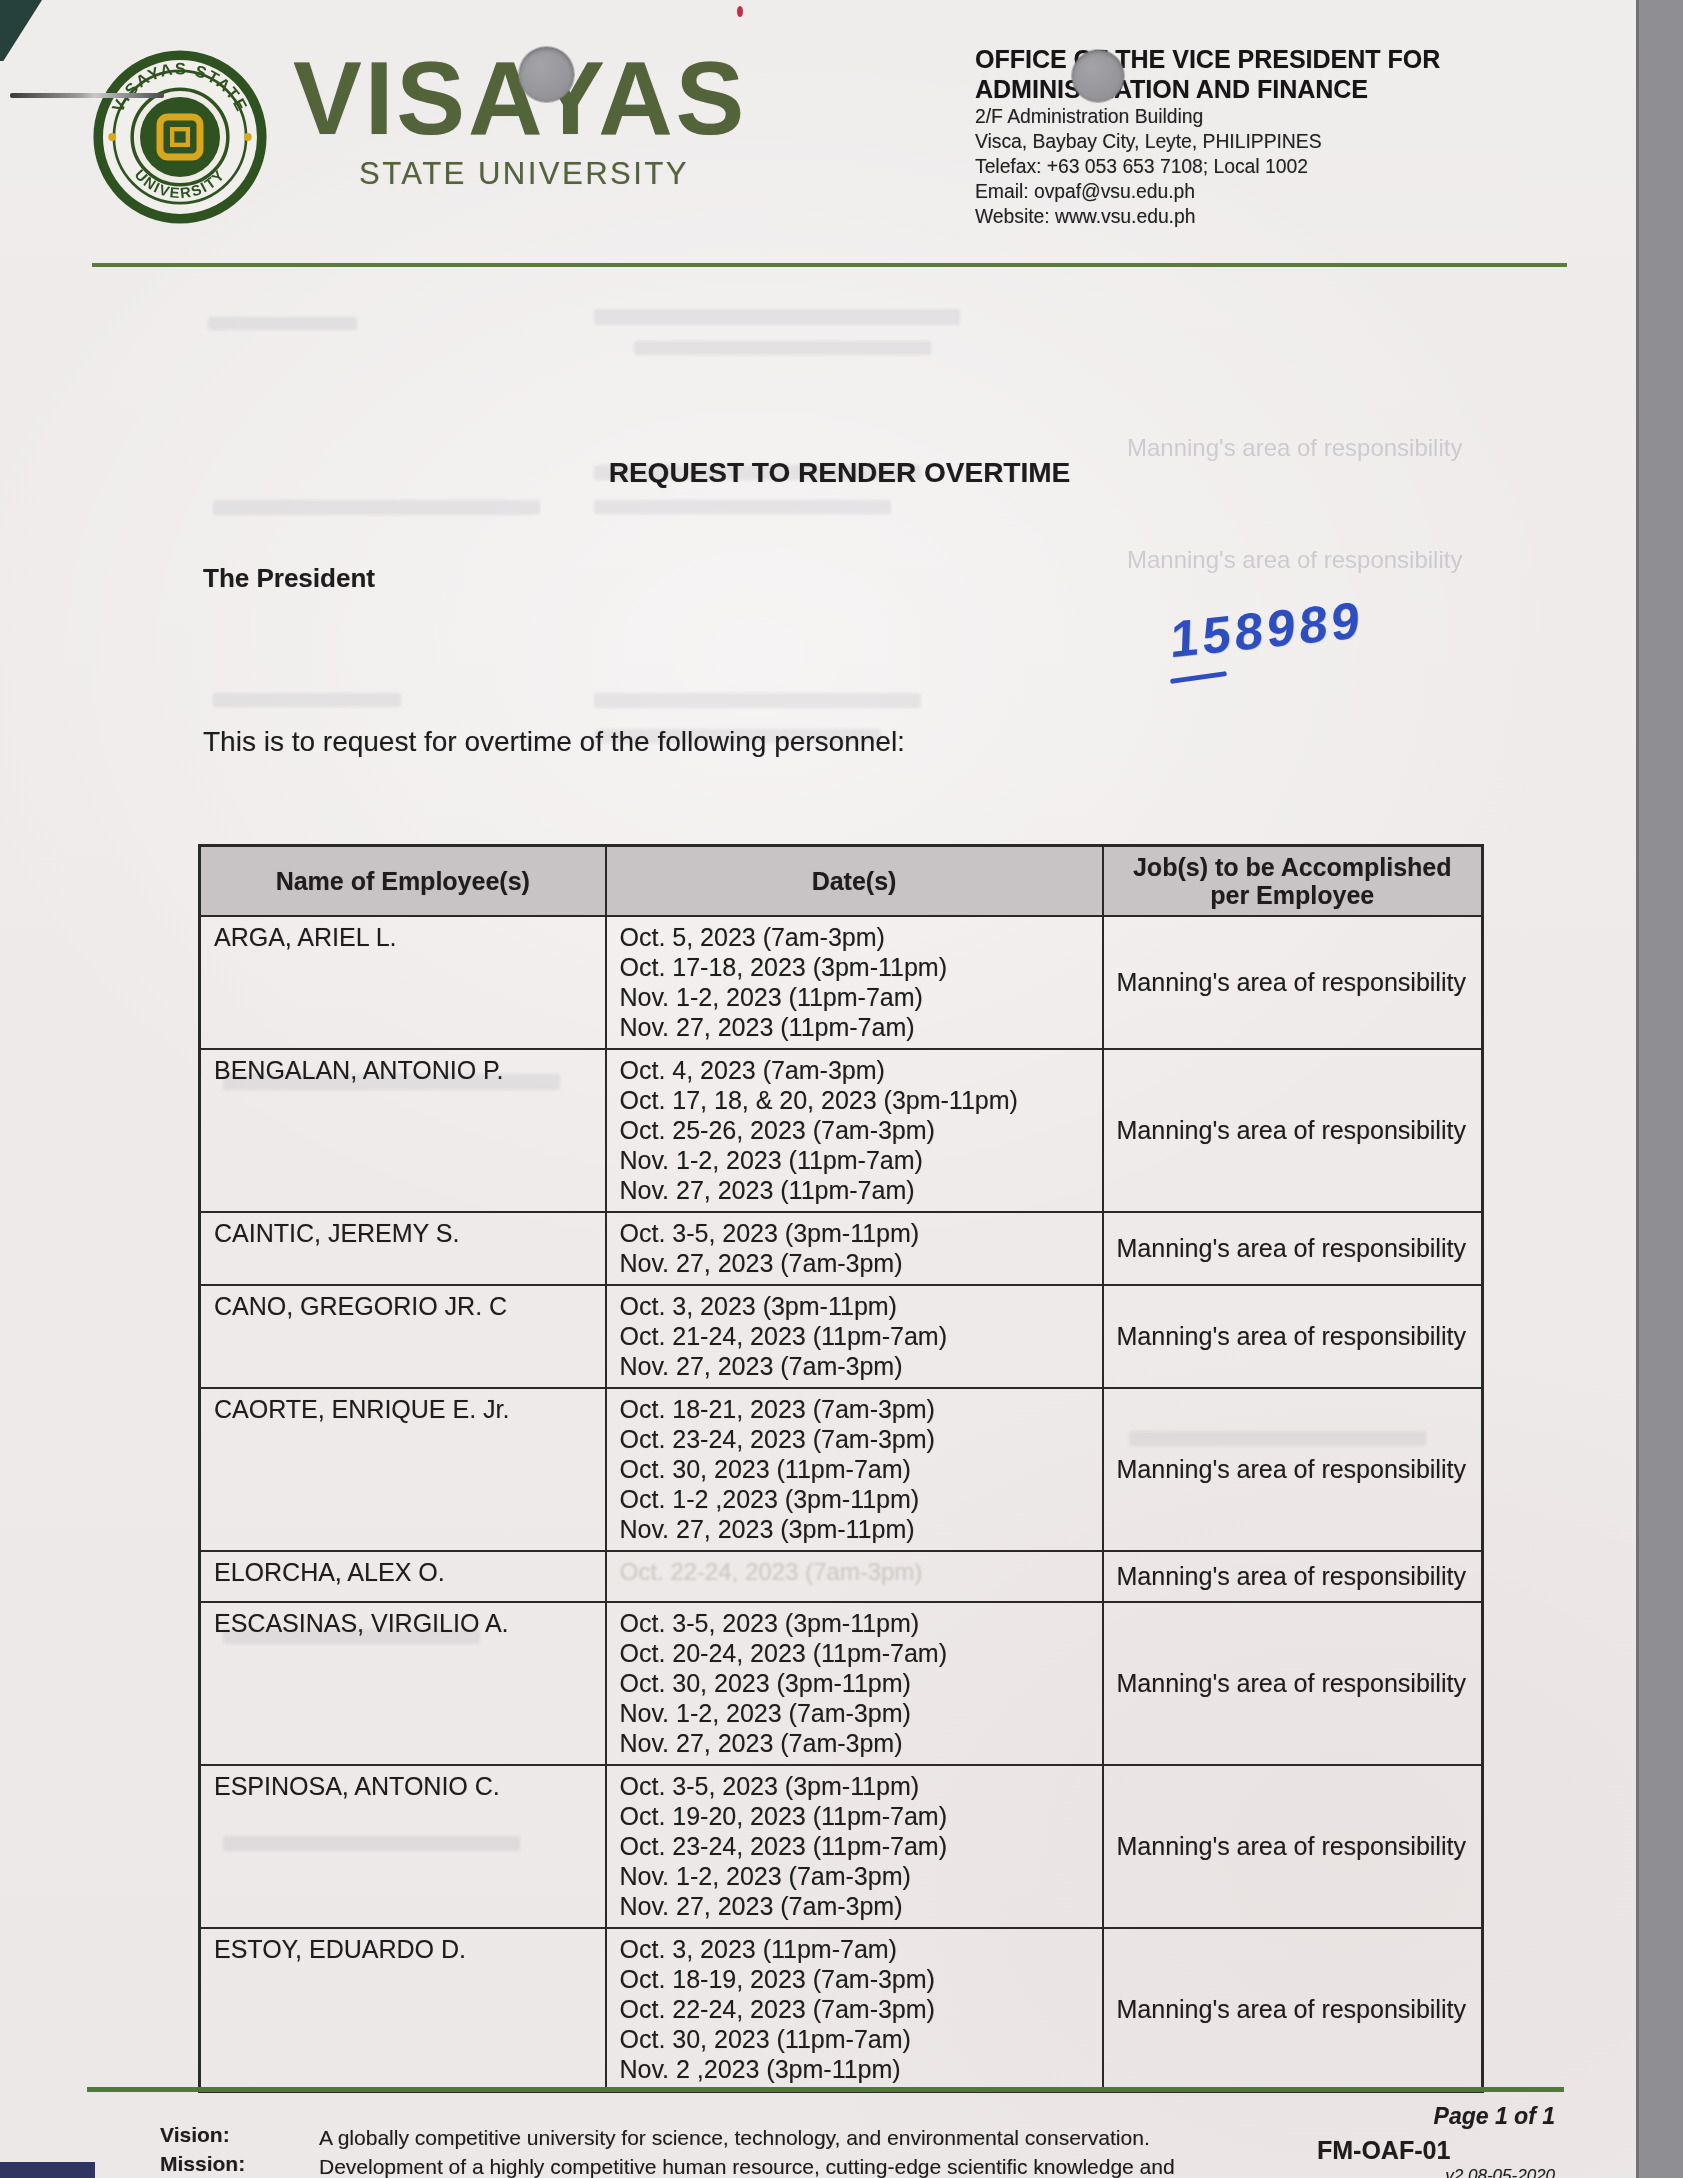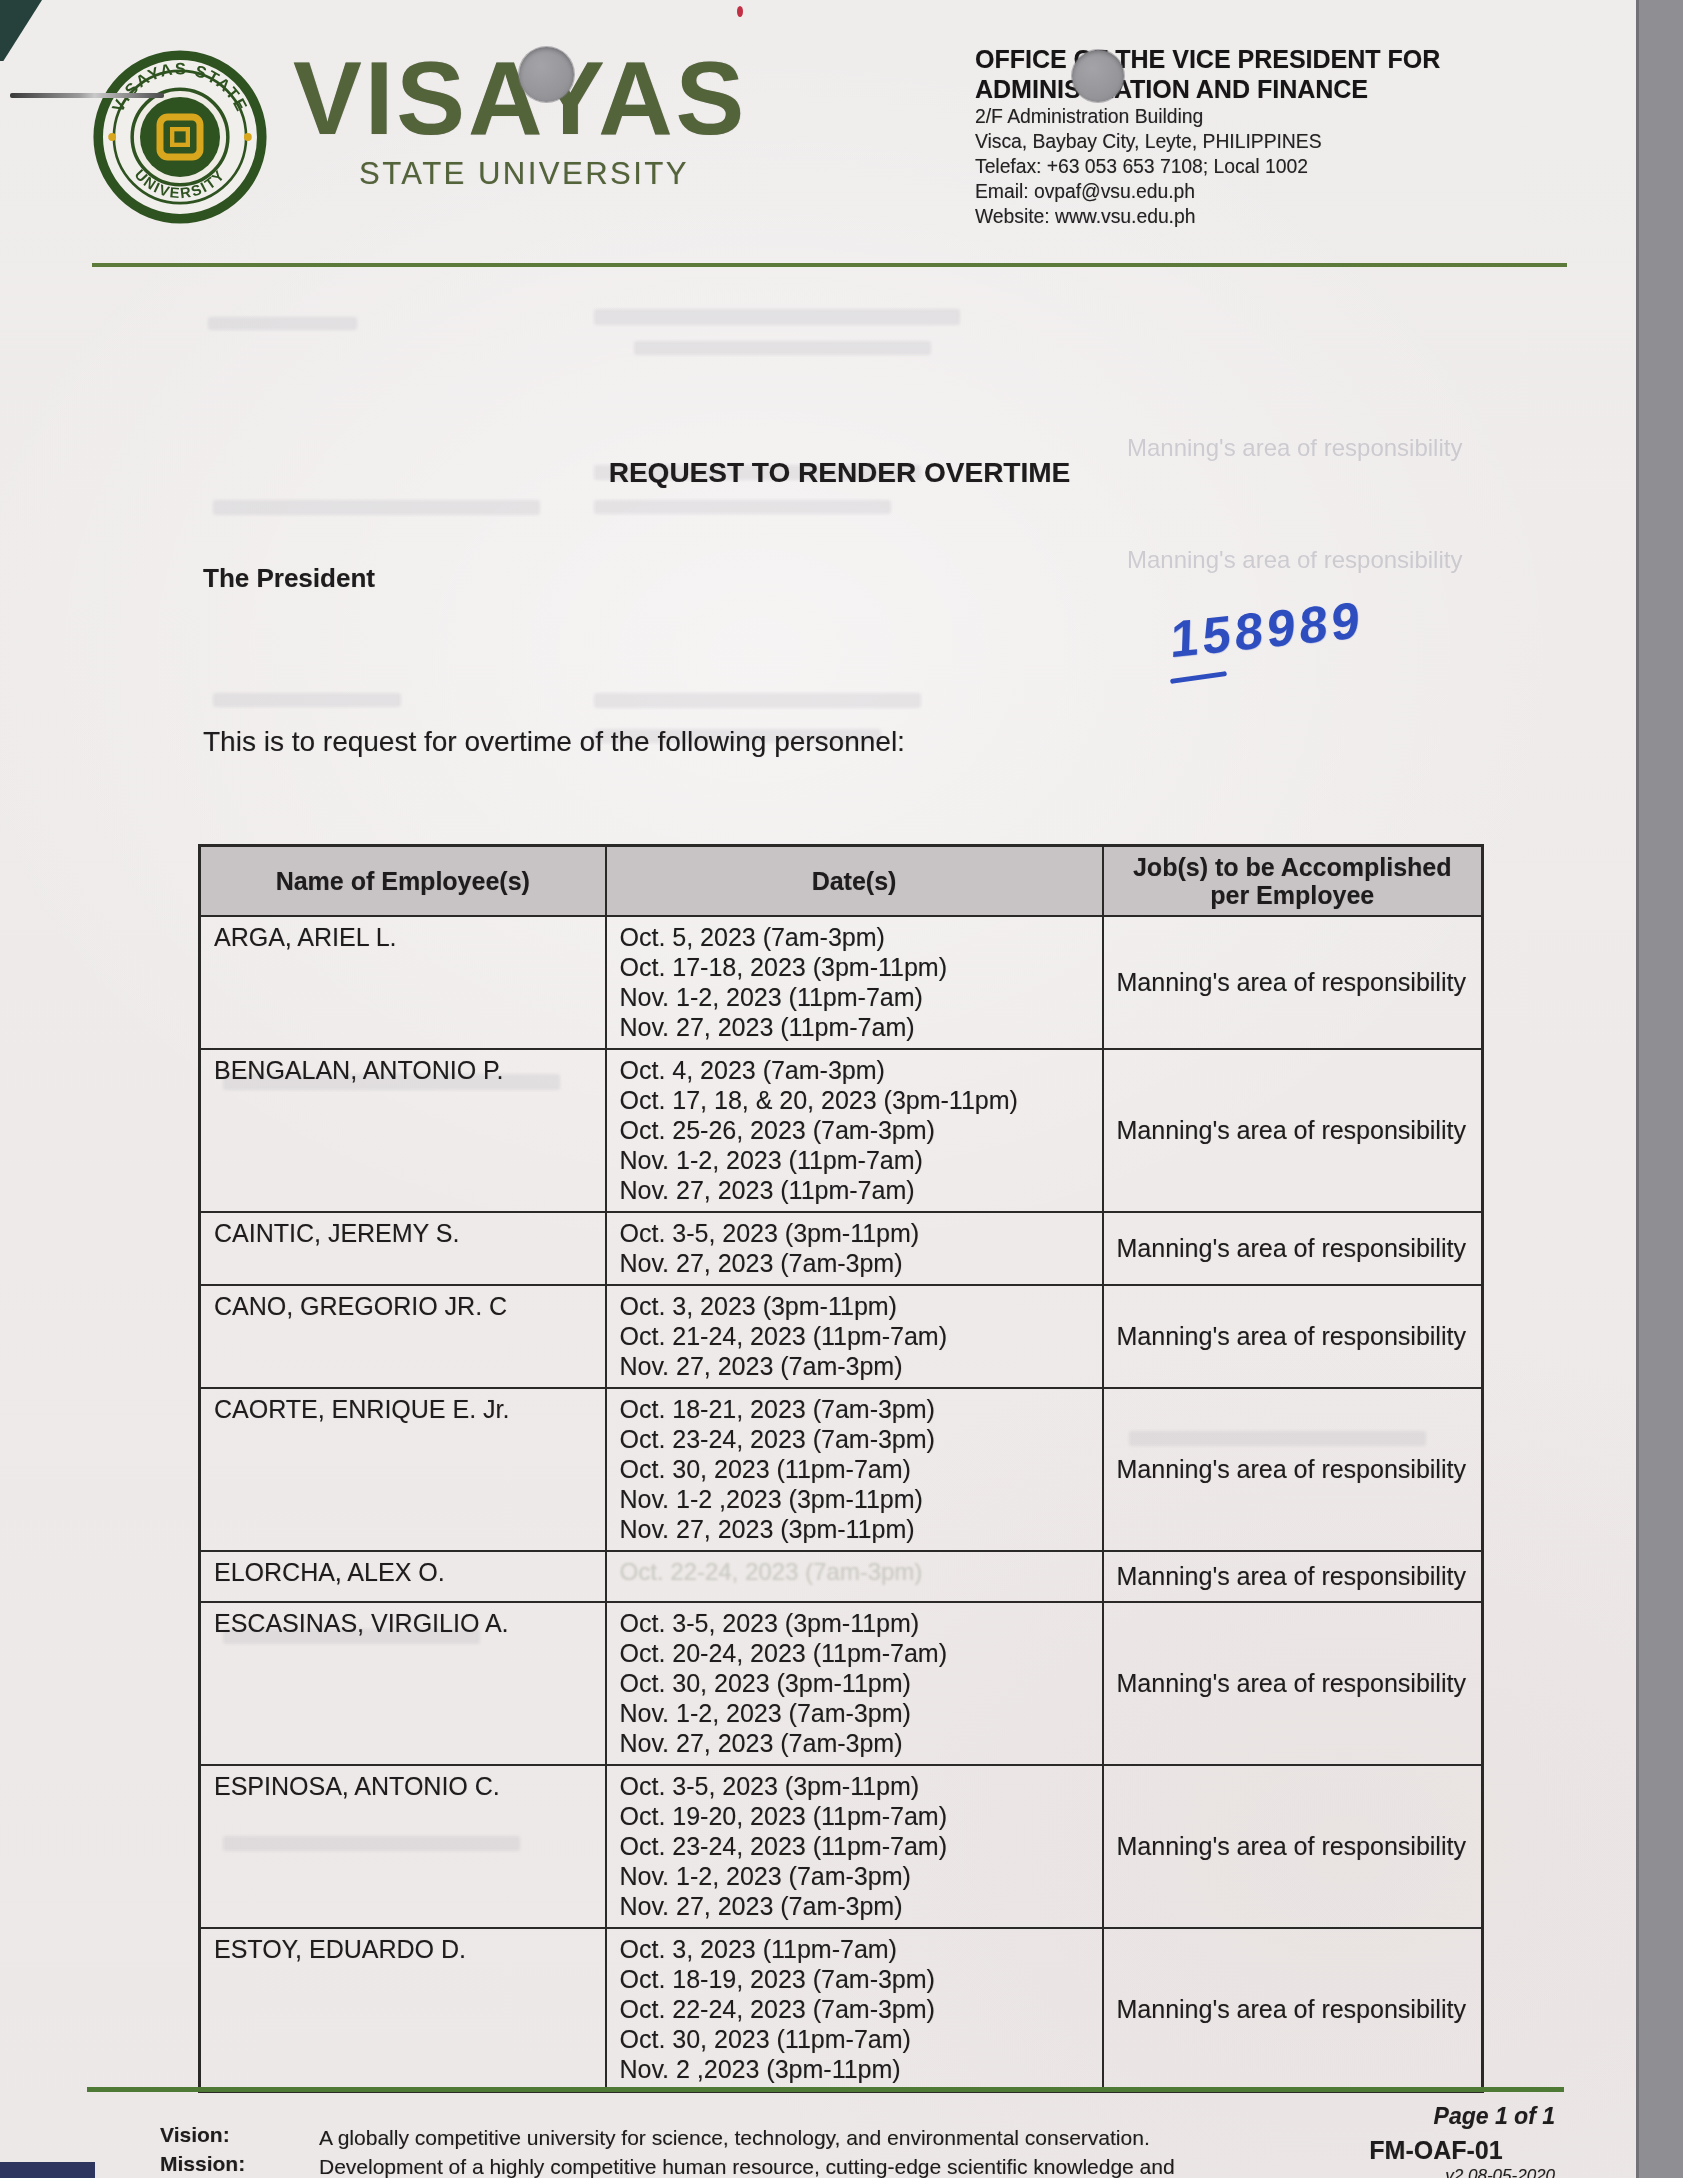--- a/index.html
+++ b/index.html
@@ -66,21 +66,21 @@
   table.ot td.job-cell{vertical-align:middle;line-height:29px;}
   table.ot td.name-cell{white-space:nowrap;}
   .date-line{white-space:nowrap;}
   .cell-ghost{color:#9aa08e;opacity:.4;filter:blur(0.8px);font-size:24px;white-space:nowrap;min-height:38px;}
 
   
   .rule-bottom{left:87px;top:2087px;width:1477px;height:5px;background:#4e7a36;z-index:5;}
   .vm-label{left:160px;font-size:21px;font-weight:bold;z-index:5;}
   .vm-text{left:319px;width:886px;font-size:21px;line-height:29px;z-index:5;}
   .page-num{left:1317px;top:2103px;width:238px;text-align:right;font-size:23px;font-style:italic;font-weight:bold;z-index:5;}
-  .form-code{left:1317px;top:2136px;width:238px;text-align:center;font-size:25px;font-weight:bold;z-index:5;}
+  .form-code{left:1317px;top:2136px;width:238px;text-align:left;font-size:25px;font-weight:bold;z-index:5;}
   .form-version{left:1317px;top:2166px;width:238px;text-align:right;font-size:17px;font-style:italic;z-index:5;}
 </style>
 </head>
 <body>
 
 <div class="page">
 
   <div class="abs ghost-blob" style="left:594px;top:309px;width:366px;height:16px;"></div>
   <div class="abs ghost-blob" style="left:634px;top:341px;width:297px;height:14px;"></div>
   <div class="abs ghost-blob" style="left:208px;top:317px;width:149px;height:13px;"></div>
@@ -192,21 +192,21 @@
               <div class="date-line">Nov. 27, 2023 (7am-3pm)</div>
             </td>
             <td class="job-cell">Manning's area of responsibility</td>
           </tr>
           <tr>
             <td class="name-cell">CAORTE, ENRIQUE E. Jr.</td>
             <td>
               <div class="date-line">Oct. 18-21, 2023 (7am-3pm)</div>
               <div class="date-line">Oct. 23-24, 2023 (7am-3pm)</div>
               <div class="date-line">Oct. 30, 2023 (11pm-7am)</div>
-              <div class="date-line">Nov. 1-2 ,2023 (3pm-11pm)</div>
+              <div class="date-line">Oct. 1-2 ,2023 (3pm-11pm)</div>
               <div class="date-line">Nov. 27, 2023 (3pm-11pm)</div>
             </td>
             <td class="job-cell">Manning's area of responsibility</td>
           </tr>
           <tr>
             <td class="name-cell">ELORCHA, ALEX O.</td>
             <td>
               <div class="cell-ghost">Oct. 22-24, 2023 (7am-3pm)</div>
             </td>
             <td class="job-cell">Manning's area of responsibility</td>

